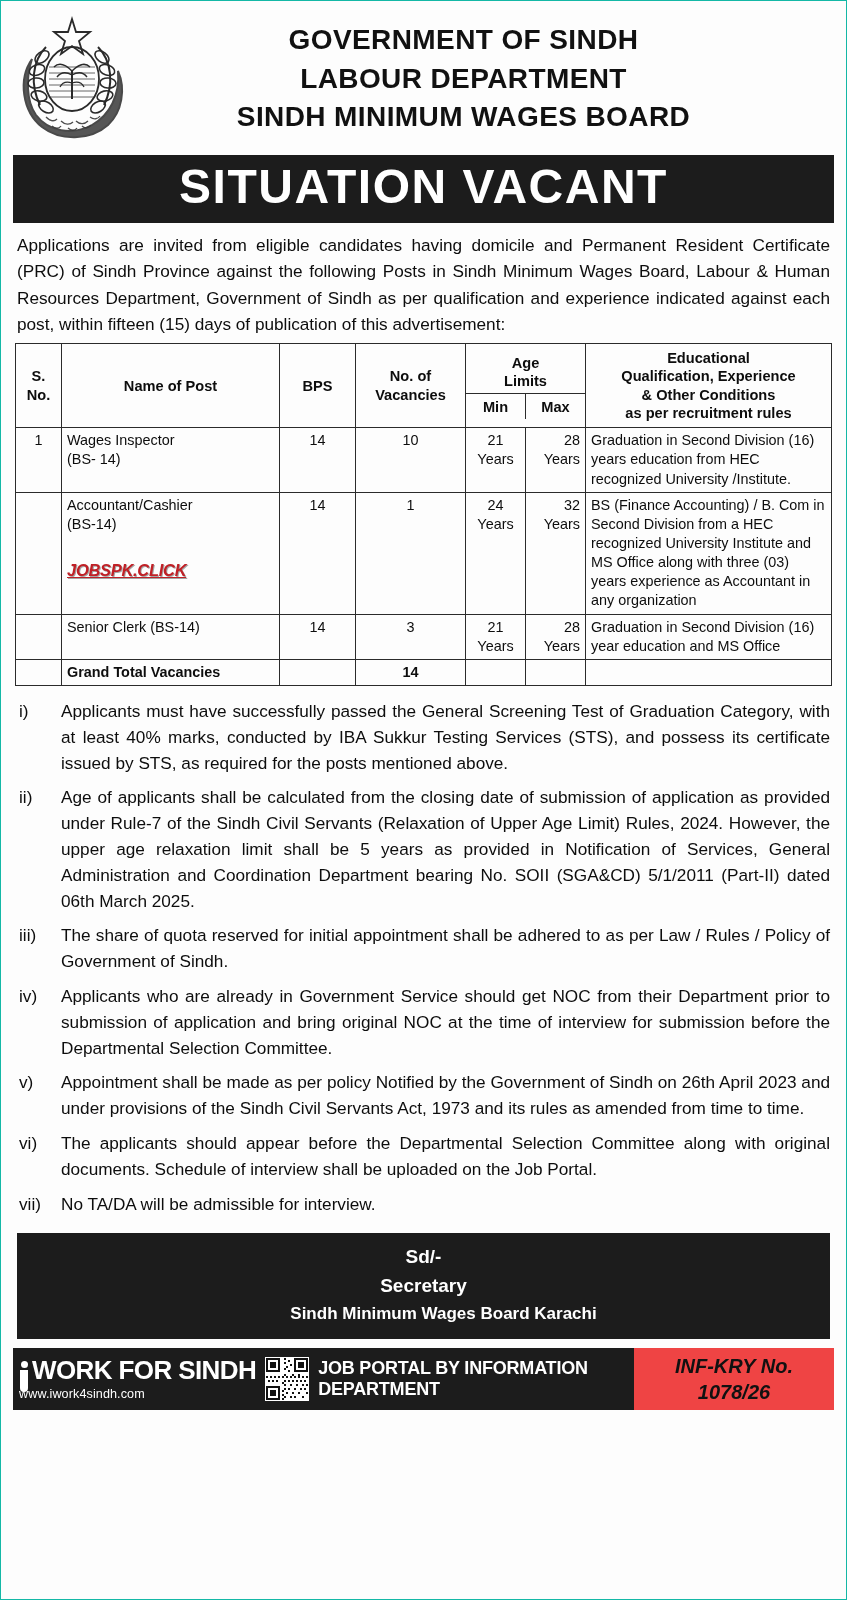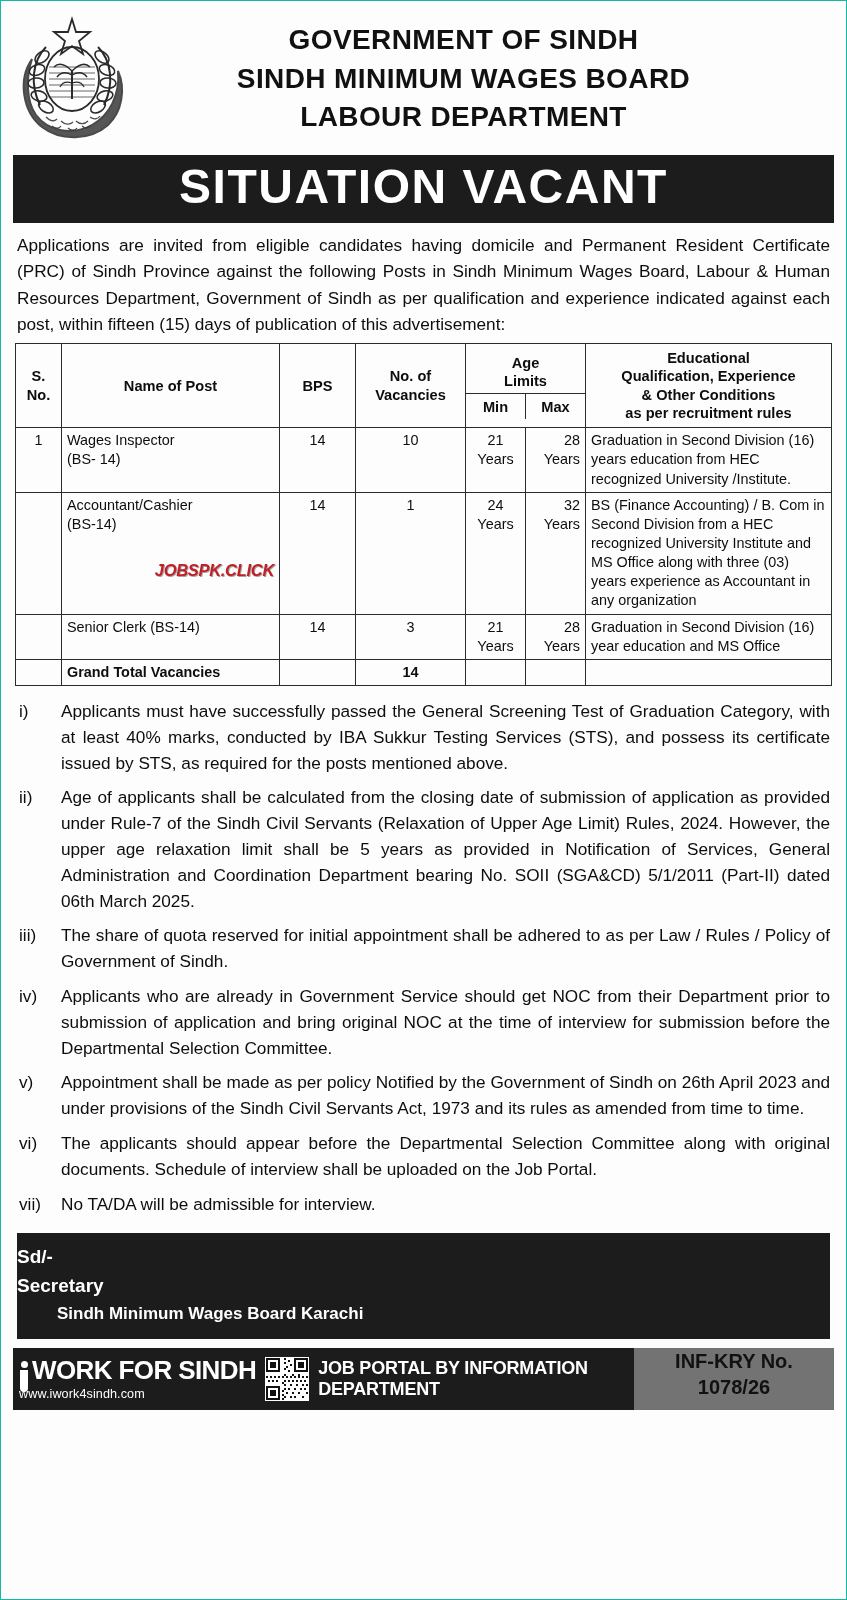--- a/index.html
+++ b/index.html
@@ -120,22 +120,23 @@
   }
   .minmax-row > div:first-child { border-right: 1px solid #2b2b2b; }
 
   .watermark {
     color: #c02026;
     font-weight: bold;
     font-style: italic;
     font-size: 16.5px;
     letter-spacing: -0.3px;
     margin-top: 26px;
-    text-align: right;
+    text-align: left;
     text-shadow: 1px 1px 0 rgba(0,0,0,.35);
+    text-decoration: underline;
   }
   .grand-total td { font-weight: bold; font-size: 15px; }
   .gt-label { }
   .gt-value { text-align: center; font-weight: bold; }
 
   
   .clause02 {
     display: flex;
     font-weight: bold;
     font-size: 17.4px;
@@ -157,21 +158,21 @@
   .roman-item .rnum {
     flex: 0 0 44px;
     padding-left: 2px;
   }
   .roman-item .rtext { flex: 1; text-align: justify; }
 
   
   .signature {
     background: #1c1c1c;
     color: #ffffff;
-    text-align: left;
+    text-align: center;
     margin: 16px 9px 0 9px;
     padding: 10px 0 12px 0;
   }
   .signature div {
     font-weight: bold;
     font-size: 19px;
     line-height: 1.52;
   }
   .signature .sig-board { font-size: 17px; margin-left: 40px; }
 
@@ -231,27 +232,28 @@
   }
   .qr svg { display: block; }
   .portal-line {
     font-weight: bold;
     font-size: 18px;
     letter-spacing: -0.2px;
     flex: 1;
   }
   .footer-right {
     flex: 0 0 200px;
-    background: #737373;
+    background: #ef4444;
     color: #111;
     display: flex;
     flex-direction: column;
     align-items: center;
-    justify-content: flex-start;
+    justify-content: center;
     text-align: center;
+    font-style: italic;
   }
   .footer-right div {
     font-weight: bold;
     font-size: 20px;
     line-height: 1.32;
   }
 </style>
 </head>
 <body>
 
@@ -298,22 +300,22 @@
 
         <g stroke="#3a3a3a" stroke-width="1.3" fill="none" opacity=".9">
           <path d="M30 104 c4 4 8 5 11 2 M45 108 c4 4 9 4 12 1 M60 108 c4 4 9 3 12 0
                    M74 104 c4 3 8 2 10 -1"></path>
           <path d="M36 113 c3 3 7 3 9 0 M52 115 c3 3 7 3 9 0 M66 113 c3 3 7 2 9 -1"></path>
         </g>
       </svg>
     </div>
     <div class="masthead-titles">
       <div class="line">GOVERNMENT OF SINDH</div>
+      <div class="line">LABOUR DEPARTMENT</div>
       <div class="line">SINDH MINIMUM WAGES BOARD</div>
-      <div class="line">LABOUR DEPARTMENT</div>
     </div>
   </div>
 
   <div class="banner">SITUATION VACANT</div>
 
   <p class="intro">Applications are invited from eligible candidates having domicile and Permanent Resident Certificate (PRC) of Sindh Province against the following Posts in Sindh Minimum Wages Board, Labour &amp; Human Resources Department, Government of Sindh as per qualification and experience indicated against each post, within fifteen (15) days of publication of this advertisement:</p>
 
   <div class="posts-table-wrap">
     <table class="posts">
       <colgroup>

